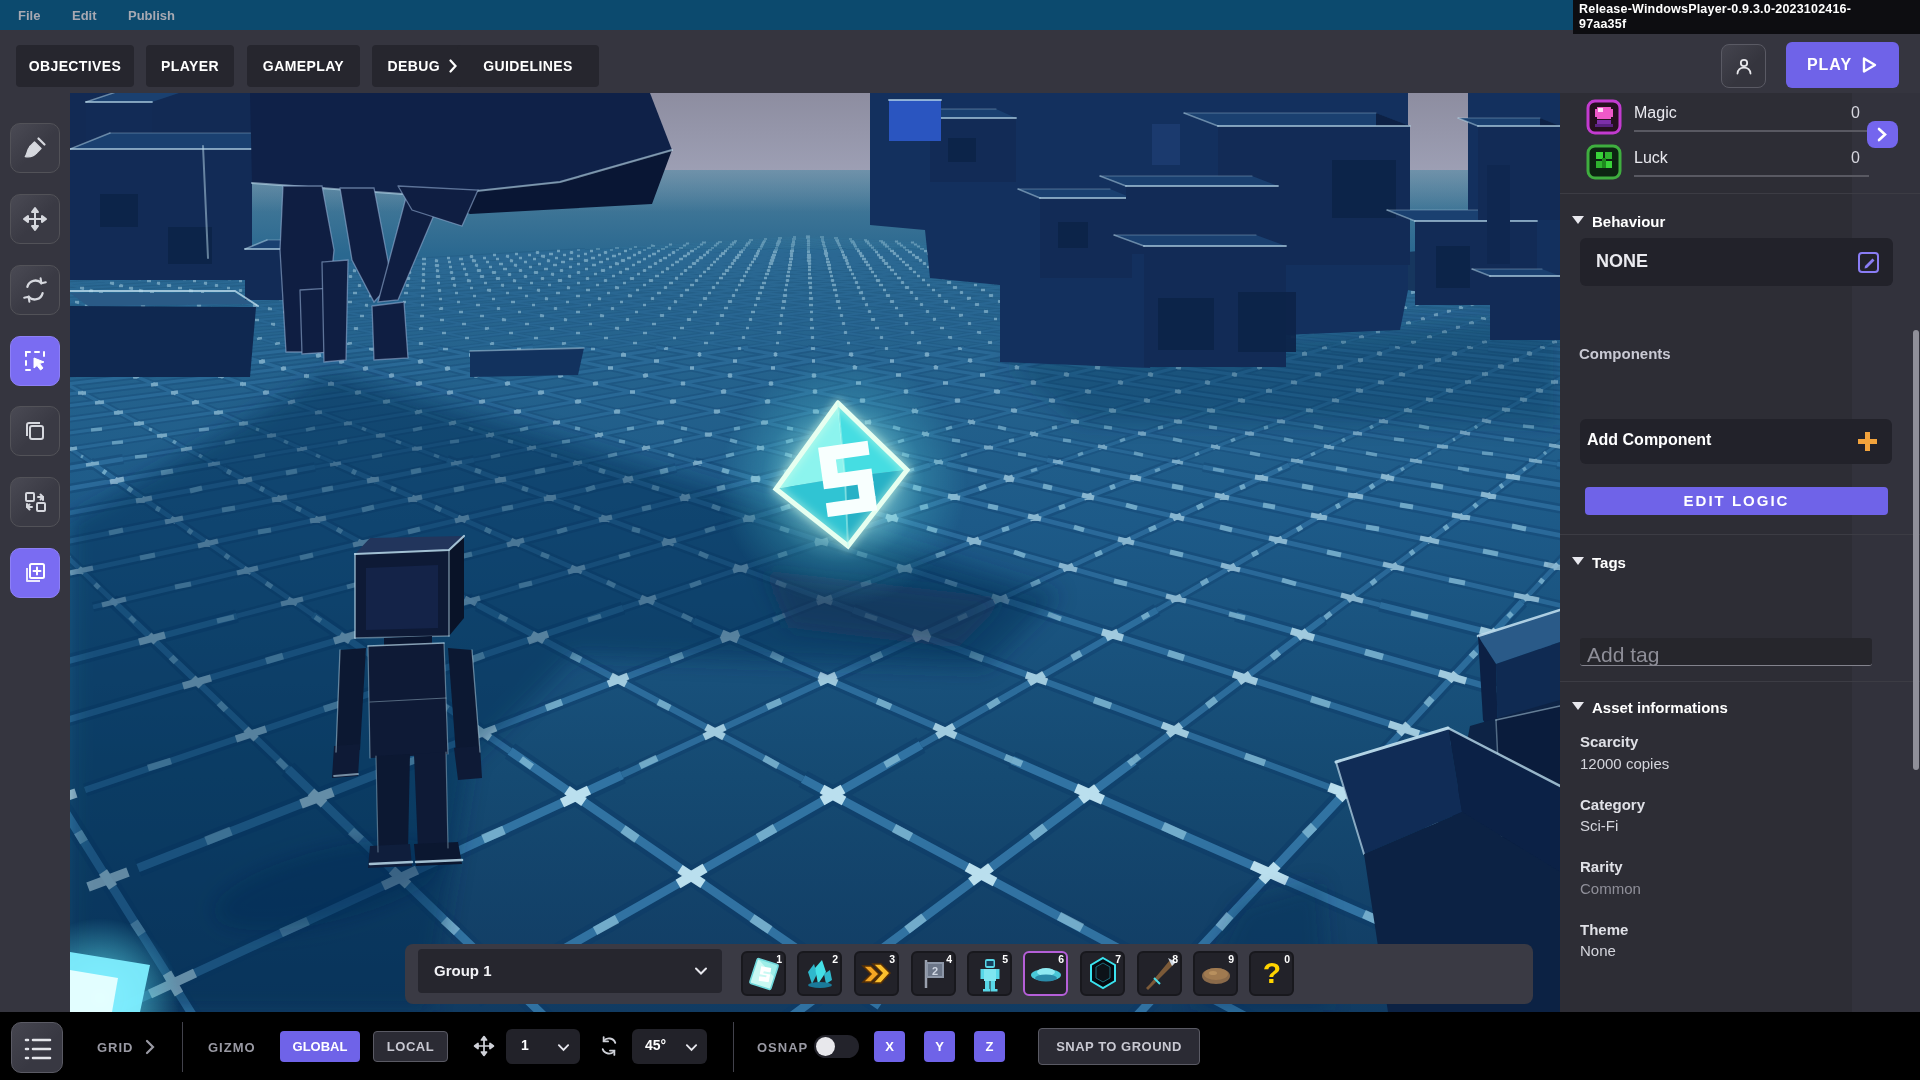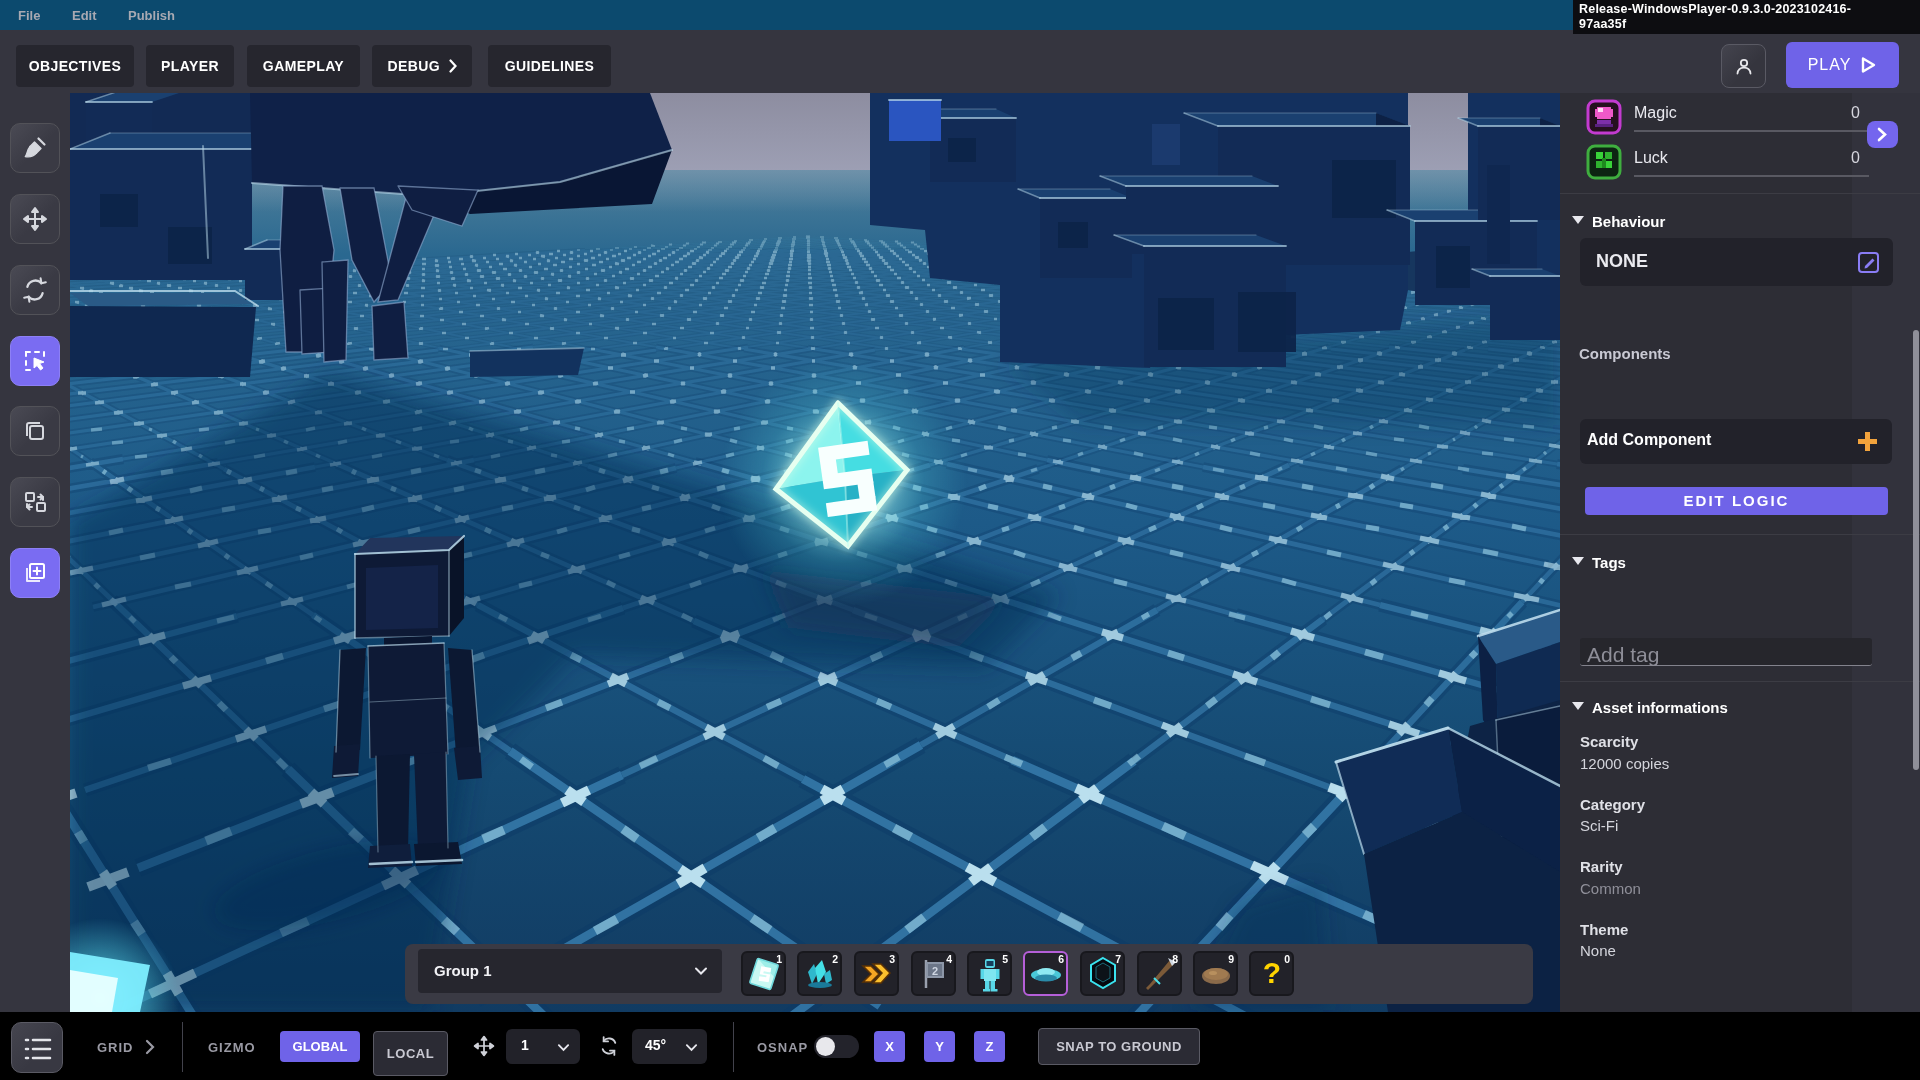--- a/index.html
+++ b/index.html
@@ -1,21 +1,21 @@
 <!DOCTYPE html>
 <html><head><meta charset="utf-8"><style>
 *{margin:0;padding:0;box-sizing:border-box}
 html,body{width:1920px;height:1080px;overflow:hidden;background:#32323c;font-family:"Liberation Sans",sans-serif;}
 #menubar{position:absolute;left:0;top:0;width:1656px;height:30px;background:#0c4a6e}
 #menubar span{position:absolute;top:8px;font-size:13px;font-weight:700;color:#a8a9b2}
 #verbox{position:absolute;right:0;top:0;width:347px;height:34px;background:#0d0d11;color:#fff;font-size:12.5px;font-weight:700;line-height:15px;padding:2px 0 0 6px;letter-spacing:0.2px}
 #toolbar{position:absolute;left:0;top:30px;width:1920px;height:63px;background:#35353f}
 .tab{position:absolute;top:15px;height:42px;background:#26262e;border-radius:4px;color:#fff;font-size:14px;font-weight:700;letter-spacing:0.4px;display:flex;align-items:center;justify-content:center}
 #profilebtn{position:absolute;left:1721px;top:44px;width:45px;height:44px;background:linear-gradient(135deg,#44444e 0%,#35353e 60%);border:1px solid #5a5a64;border-radius:8px;display:flex;align-items:center;justify-content:center}
-#playbtn{position:absolute;left:1786px;top:42px;width:113px;height:46px;background:#6f63e8;border-radius:6px;color:#fff;font-size:16px;font-weight:400;letter-spacing:1px;display:flex;align-items:center;justify-content:center;gap:9px}
+#playbtn{position:absolute;left:1786px;top:42px;width:113px;height:46px;background:#6f63e8;border-radius:6px;color:#fff;font-size:16px;font-weight:700;letter-spacing:1px;display:flex;align-items:center;justify-content:center;gap:9px}
 #sidebar{position:absolute;left:0;top:93px;width:70px;height:987px;background:#35353f}
 .sbtn{position:absolute;left:10px;width:50px;height:50px;border-radius:10px;background:linear-gradient(135deg,#4a4a54 0%,#3a3a44 55%);border:1px solid #525258;display:flex;align-items:center;justify-content:center}
 .sbtn.sel{background:#7a6cf2;border:1px solid #8d80f5}
 #viewport{position:absolute;left:70px;top:93px;width:1490px;height:919px;overflow:hidden}
 #rightpanel{position:absolute;left:1560px;top:93px;width:292px;height:919px;background:#2d2d35}
 #rightpanel .hdr{position:absolute;font-size:15px;font-weight:700;color:#fff}
 #rightpanel .tri{position:absolute;width:0;height:0;border-left:6px solid transparent;border-right:6px solid transparent;border-top:8px solid #e8e8ee}
 .pdiv{position:absolute;left:0;width:360px;height:1px;background:#3c3c44}
 .pbox{position:absolute;background:#22222a;border-radius:6px}
 #hotbar{position:absolute;left:335px;top:851px;width:1128px;height:60px;background:#3a3a44;border-radius:8px}
@@ -373,21 +373,21 @@
     <span style="left:72px">Edit</span>
     <span style="left:128px">Publish</span>
   </div>
 <div id="toolbar">
  <div class="tab" style="left:16px;width:118px">OBJECTIVES</div>
  <div class="tab" style="left:146px;width:88px">PLAYER</div>
  <div class="tab" style="left:247px;width:113px">GAMEPLAY</div>
  <div class="tab" style="left:372px;width:100px">DEBUG&nbsp;&nbsp;<svg width="8" height="14" viewBox="0 0 8 14">
         <path d="M1.5 1.5 L6.5 7 L1.5 12.5" stroke="#fff" stroke-width="2.2" fill="none" stroke-linecap="round"></path>
       </svg></div>
- <div class="tab" style="left:488px;width:123px">GUIDELINES</div>
+ <div class="tab" style="left:457px;width:142px">GUIDELINES</div>
 </div>
 <div id="verbox">Release-WindowsPlayer-0.9.3.0-2023102416-<br>97aa35f</div>
 <div id="profilebtn">
     <svg width="24" height="24" viewBox="0 0 24 24">
       <circle cx="12" cy="9" r="3.2" fill="none" stroke="#e8e8ec" stroke-width="1.8"></circle>
       <path d="M5.5 19.5 C6 14.8 9 13.6 12 13.6 C15 13.6 18 14.8 18.5 19.5" fill="none" stroke="#e8e8ec" stroke-width="1.8" stroke-linecap="round"></path>
     </svg>
   </div>
 <div id="playbtn">PLAY <svg width="17" height="18" viewBox="0 0 17 18">
       <path d="M3 2.5 L14 9 L3 15.5 Z" fill="none" stroke="#fff" stroke-width="2.4" stroke-linejoin="round"></path>
@@ -534,21 +534,21 @@
         </g>
       </svg>
 </div>
 <div class="bbtxt" style="left:97px;top:28px">GRID</div>
 <svg style="position:absolute;left:145px;top:27px" width="10" height="16" viewBox="0 0 10 16">
       <path d="M2 2 L8 8 L2 14" stroke="#9a9aa4" stroke-width="2.2" fill="none" stroke-linecap="round"></path>
     </svg>
 <div class="bdiv" style="left:182px"></div>
 <div class="bbtxt" style="left:208px;top:28px">GIZMO</div>
 <div class="pbtn" style="left:280px;top:19px;width:80px;height:31px">GLOBAL</div>
-<div class="gbtn" style="left:373px;top:19px;width:75px;height:45px">LOCAL</div>
+<div class="gbtn" style="left:373px;top:19px;width:75px;height:31px">LOCAL</div>
 <svg style="position:absolute;left:472px;top:22px" width="24" height="24" viewBox="0 0 28 28">
       <g stroke="#cfd1d8" stroke-width="2" fill="#cfd1d8" stroke-linejoin="round">
         <path d="M14 3 L17 7 L11 7 Z"></path>
         <path d="M14 25 L11 21 L17 21 Z"></path>
         <path d="M3 14 L7 11 L7 17 Z"></path>
         <path d="M25 14 L21 11 L21 17 Z"></path>
         <path d="M14 7 L14 21 M7 14 L21 14" fill="none"></path>
       </g>
     </svg>
 <div class="dd" style="left:506px;top:17px;width:74px;height:35px">

